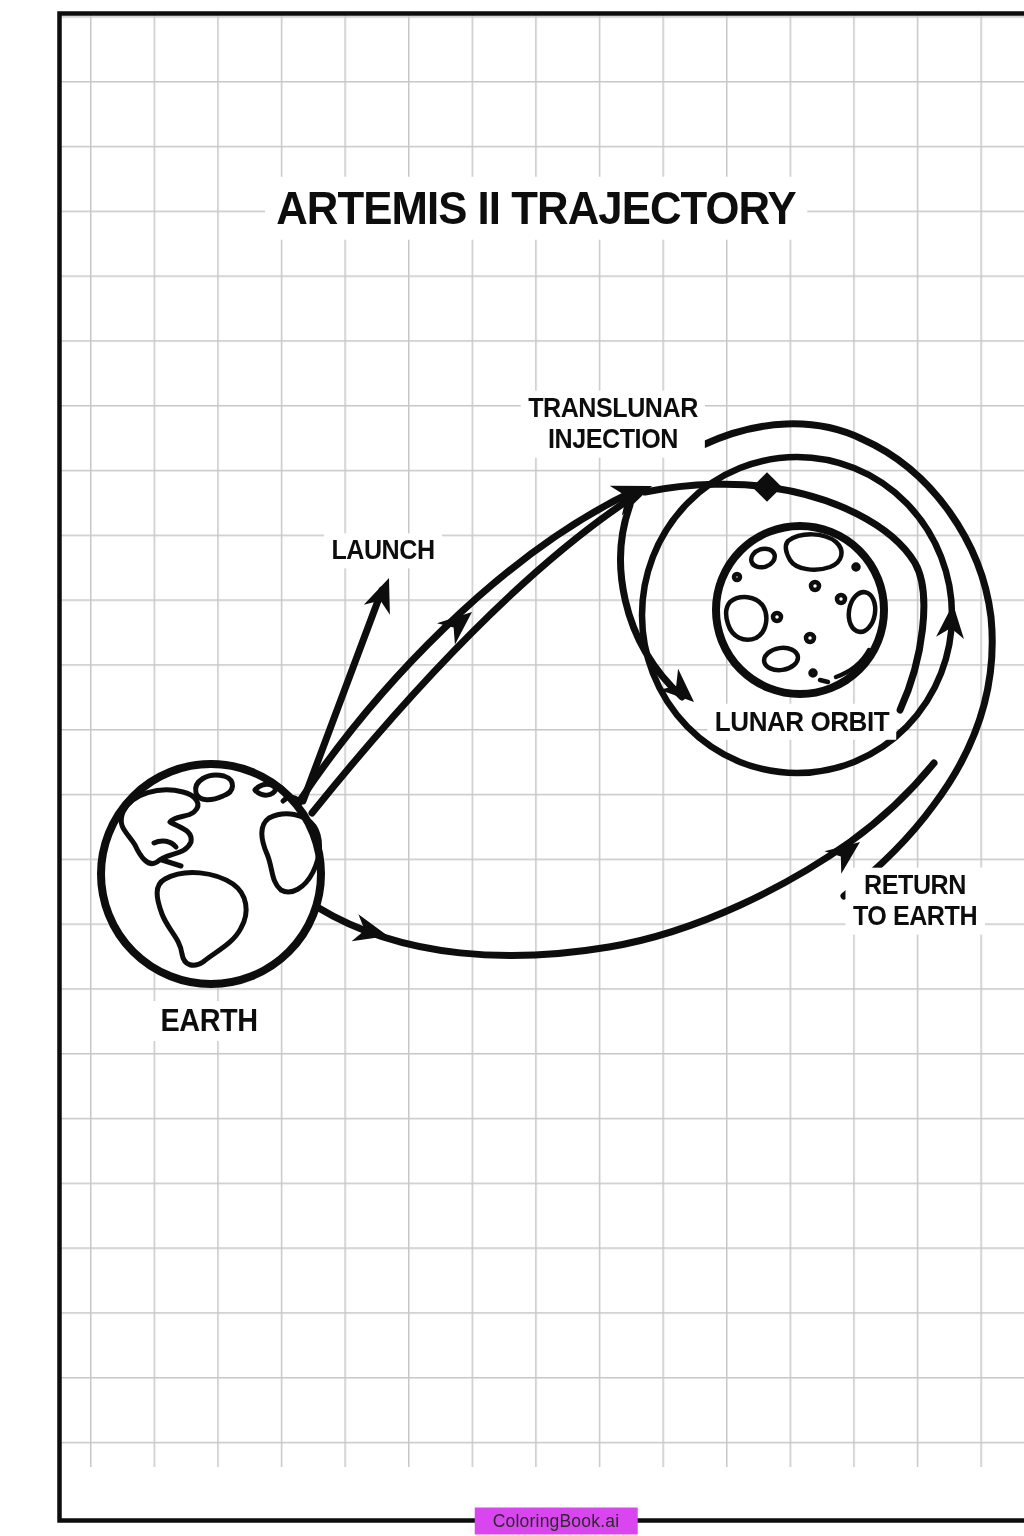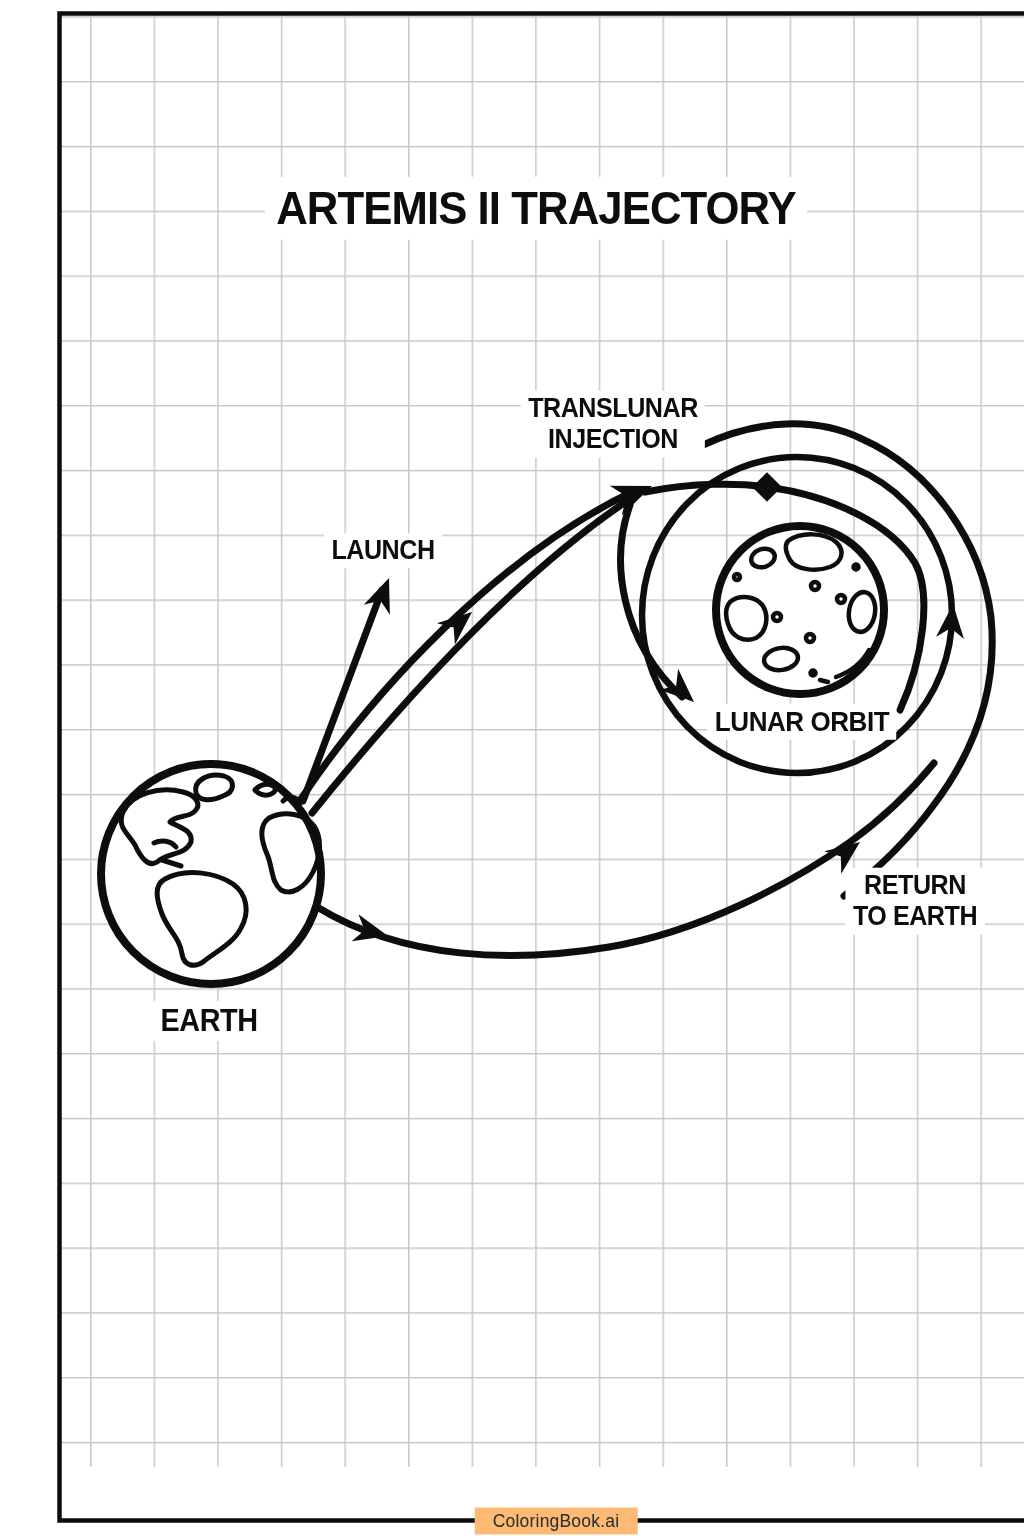--- a/index.html
+++ b/index.html
@@ -16,21 +16,21 @@
     padding:2px 8px;
   }
   .lbl-title{font-size:47px;letter-spacing:-1px;padding:4px 12px;}
   .lbl-tli{font-size:27px;}
   .lbl-launch{font-size:27px;}
   .lbl-lunar{font-size:28px;}
   .lbl-return{font-size:27px;}
   .lbl-earth{font-size:31px;}
   .footer{
     position:absolute;left:512px;top:1521px;transform:translate(-50%,-50%);
-    font-size:17.5px;font-weight:normal;color:#2b2b2b;background:#fdba74;
+    font-size:17.5px;font-weight:normal;color:#2b2b2b;background:#d946ef;
     padding:3px 18px;white-space:nowrap;letter-spacing:0.2px;
   }
 </style>
 </head>
 <body>
 
 <div id="page">
 
   <svg id="art" width="1024" height="1536" viewBox="0 0 1024 1536">
     <defs>

